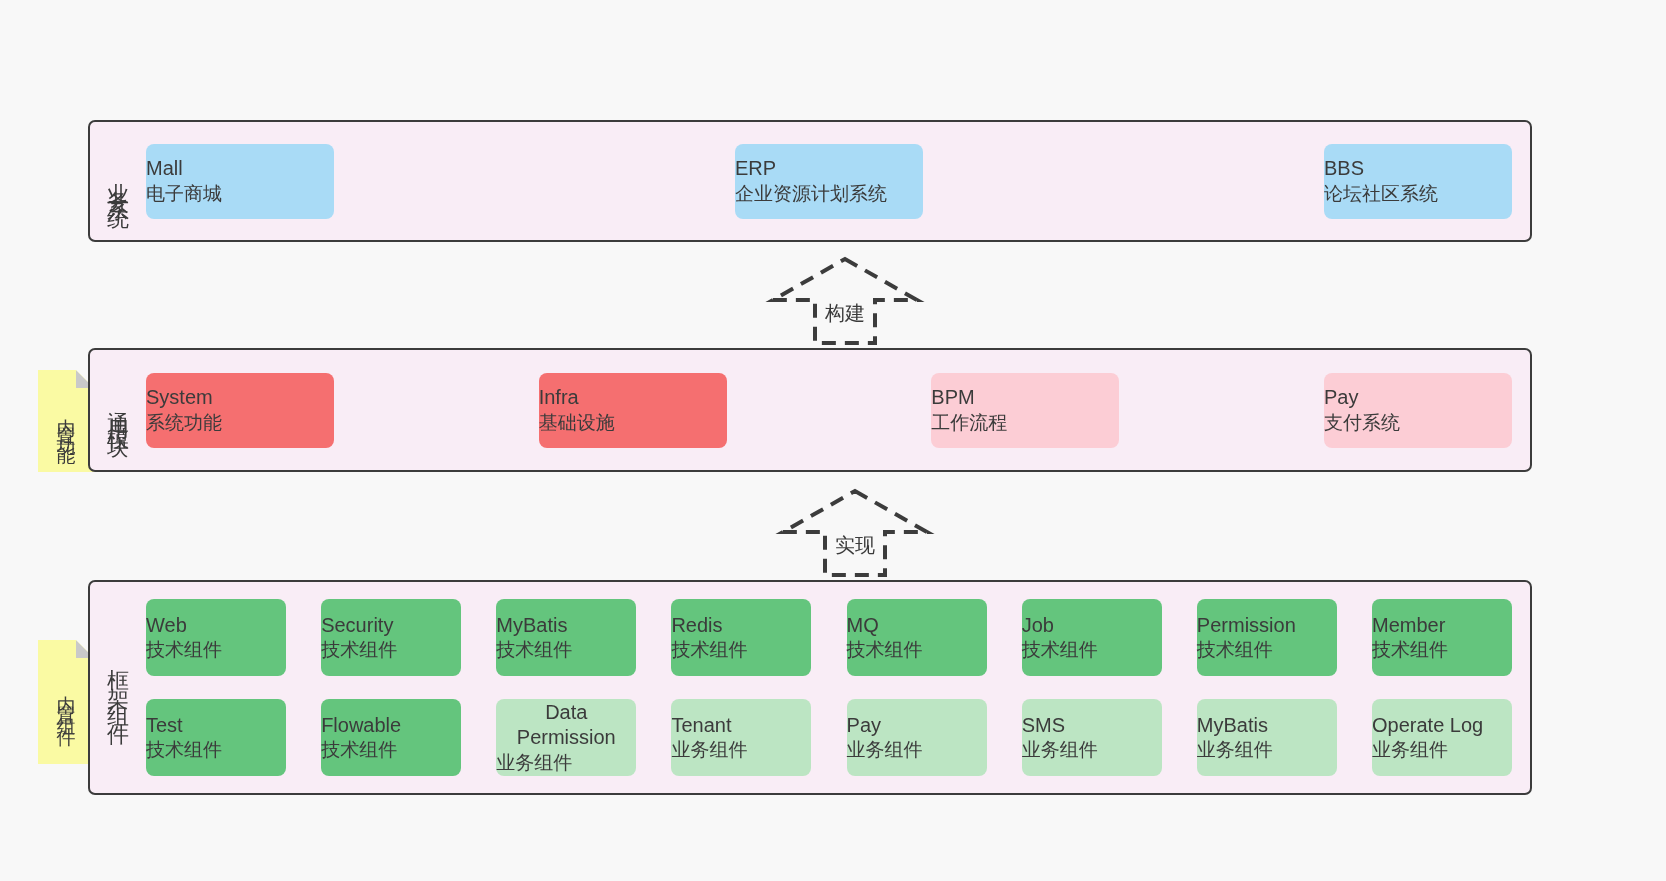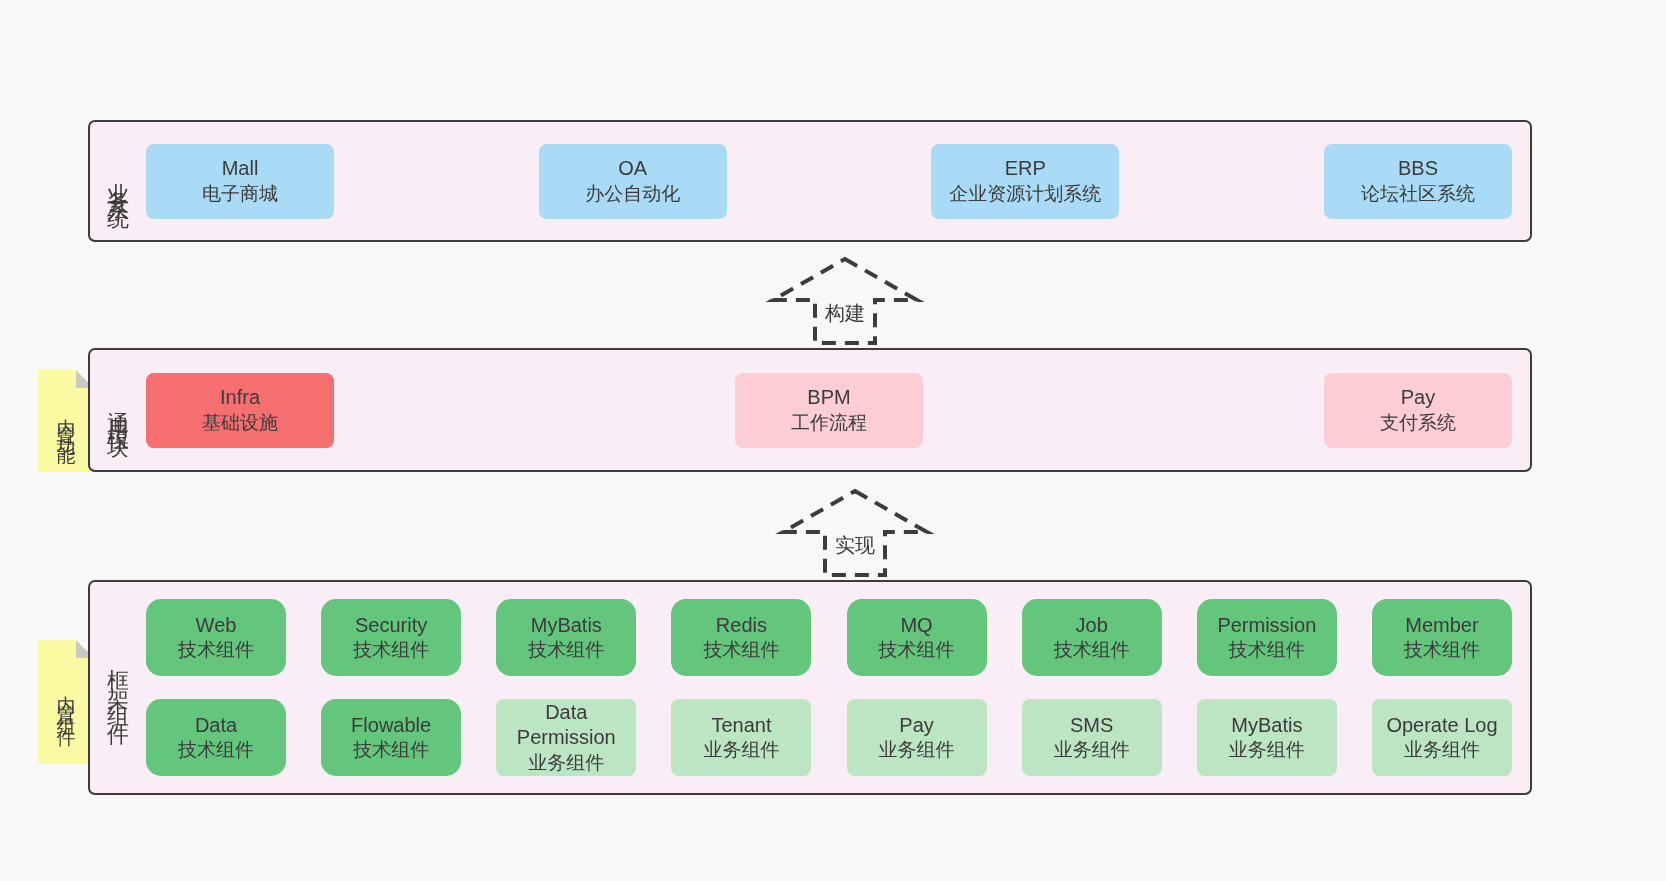--- a/index.html
+++ b/index.html
@@ -31,30 +31,30 @@
   .rows{
     flex:1;
     display:flex;flex-direction:column;justify-content:center;
     gap:23px;
     padding-right:18px;
   }
   .box-row{display:flex;justify-content:space-between;}
   .box{
     width:188px;height:75px;
     border-radius:8px;
-    display:flex;flex-direction:column;align-items:center;justify-content:center;
+    display:flex;flex-direction:column;align-items:flex-start;justify-content:center;
     text-align:center;
     font-size:19px;line-height:1.28;
   }
   .panel-tall .box{width:140px;height:77px;}
   .box-title{font-size:20px;}
   .v-blue{background:var(--blue,#a9dbf6);}
   .v-red{background:var(--red,#f56f70);}
   .v-pink{background:var(--pink,#fccdd5);}
-  .v-green{background:var(--green,#64c57d);border-radius:15px;}
+  .v-green{background:var(--green,#64c57d);}
   .v-green-light{background:var(--green-light,#bce5c3);}
   .note{
     position:absolute;
     width:56px;
     background:var(--yellow,#fafaa3);
     clip-path:polygon(0 0,calc(100% - 18px) 0,100% 18px,100% 100%,0 100%);
     display:flex;align-items:center;justify-content:center;
     writing-mode:vertical-rl;text-orientation:upright;
     font-size:19px;letter-spacing:9px;
     z-index:0;
@@ -87,24 +87,20 @@
 
   <section class="panel" style="left:88px;top:120px;width:1444px;height:122px;">
     <div class="panel-label">业务系统</div>
     <div class="rows">
       <div class="box-row">
           <div class="box v-blue">
             <div class="box-title">Mall</div>
             <div class="box-subtitle">电子商城</div>
           </div>
           <div class="box v-blue">
-            <div class="box-title">OA</div>
-            <div class="box-subtitle">办公自动化</div>
-          </div>
-          <div class="box v-blue">
             <div class="box-title">ERP</div>
             <div class="box-subtitle">企业资源计划系统</div>
           </div>
           <div class="box v-blue">
             <div class="box-title">BBS</div>
             <div class="box-subtitle">论坛社区系统</div>
           </div>
         </div>
     </div>
   </section>
@@ -116,20 +112,24 @@
   </svg>
 
   <div class="note" style="left:38px;top:370px;height:102px;">
     <span>内置功能</span>
   </div>
   <section class="panel" style="left:88px;top:348px;width:1444px;height:124px;">
     <div class="panel-label">通用模块</div>
     <div class="rows">
       <div class="box-row">
           <div class="box v-red">
+            <div class="box-title">System</div>
+            <div class="box-subtitle">系统功能</div>
+          </div>
+          <div class="box v-red">
             <div class="box-title">Infra</div>
             <div class="box-subtitle">基础设施</div>
           </div>
           <div class="box v-pink">
             <div class="box-title">BPM</div>
             <div class="box-subtitle">工作流程</div>
           </div>
           <div class="box v-pink">
             <div class="box-title">Pay</div>
             <div class="box-subtitle">支付系统</div>
@@ -179,21 +179,21 @@
             <div class="box-title">Permission</div>
             <div class="box-subtitle">技术组件</div>
           </div>
           <div class="box v-green">
             <div class="box-title">Member</div>
             <div class="box-subtitle">技术组件</div>
           </div>
         </div>
       <div class="box-row">
           <div class="box v-green">
-            <div class="box-title">Data</div>
+            <div class="box-title">Test</div>
             <div class="box-subtitle">技术组件</div>
           </div>
           <div class="box v-green">
             <div class="box-title">Flowable</div>
             <div class="box-subtitle">技术组件</div>
           </div>
           <div class="box v-green-light">
             <div class="box-title">Data Permission</div>
             <div class="box-subtitle">业务组件</div>
           </div>

